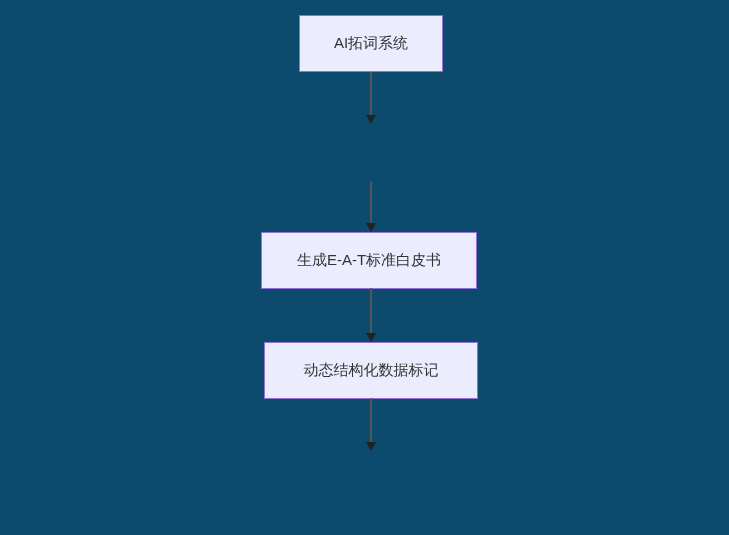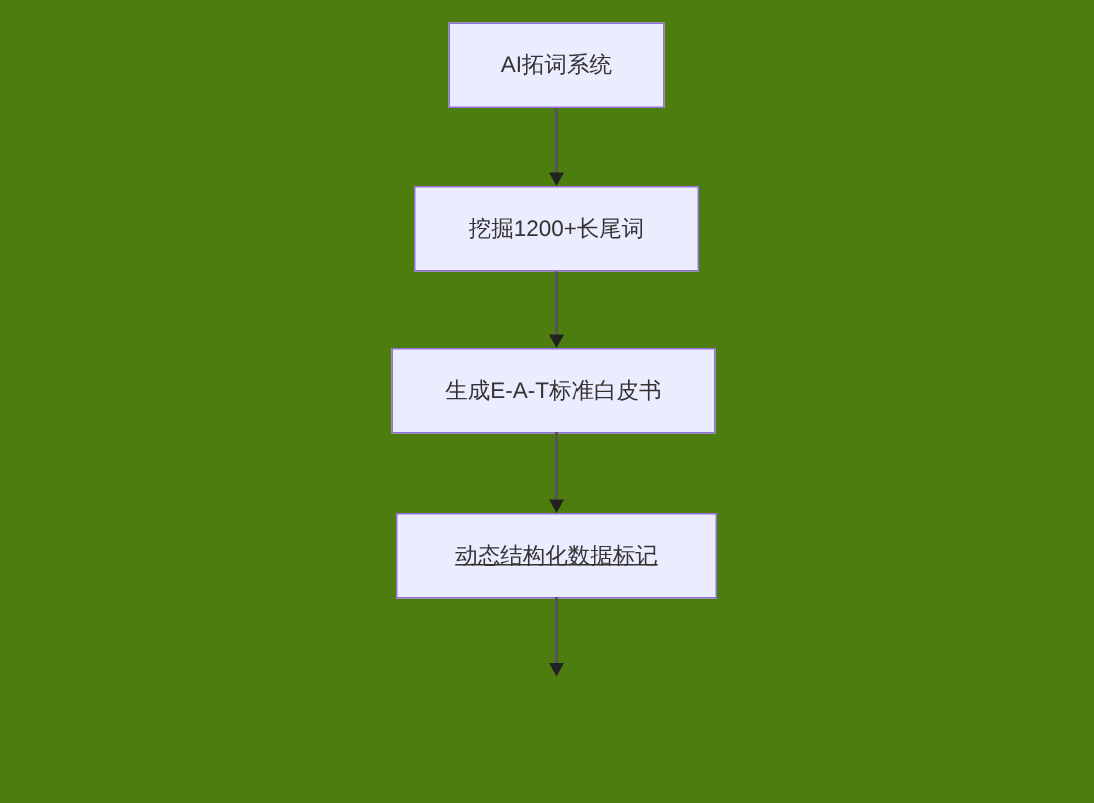--- a/index.html
+++ b/index.html
@@ -3,42 +3,42 @@
 <meta charset="utf-8">
 <style>
   html, body {
     margin: 0;
     padding: 0;
   }
   .canvas {
     position: relative;
     width: 729px;
     height: 535px;
-    background: #4d7c0f;
+    background: #0c4a6e;
     font-family: "Liberation Sans", "DejaVu Sans", sans-serif;
     overflow: hidden;
   }
   .node {
     position: absolute;
     box-sizing: border-box;
     height: 57px;
     background: #ececff;
     border: 1px solid #9370db;
     color: #333333;
     font-size: 15px;
     display: flex;
     align-items: center;
     justify-content: center;
     text-align: center;
     white-space: nowrap;
   }
   .node-1 { left: 299px; top: 15px;  width: 144px; }
   .node-2 { left: 276px; top: 124px; width: 190px; }
   .node-3 { left: 261px; top: 232px; width: 216px; }
-  .node-4 { left: 264px; top: 342px; width: 214px; text-decoration: underline; }
+  .node-4 { left: 264px; top: 342px; width: 214px; }
   .node-5 { left: 254px; top: 451px; width: 233px; }
 
   .arrow {
     position: absolute;
     left: 365px;
     width: 12px;
   }
   .arrow-1 { top: 72px;  height: 52px; }
   .arrow-2 { top: 181px; height: 51px; }
   .arrow-3 { top: 288px; height: 54px; }
@@ -70,23 +70,20 @@
 
   <div class="node node-1">
     <span>AI拓词系统</span>
   </div>
 
   <div class="arrow arrow-1">
     <div class="line"></div>
     <div class="head"></div>
   </div>
 
-  <div class="node node-2">
-    <span>挖掘1200+长尾词</span>
-  </div>
 
   <div class="arrow arrow-2">
     <div class="line"></div>
     <div class="head"></div>
   </div>
 
   <div class="node node-3">
     <span>生成E-A-T标准白皮书</span>
   </div>
 

